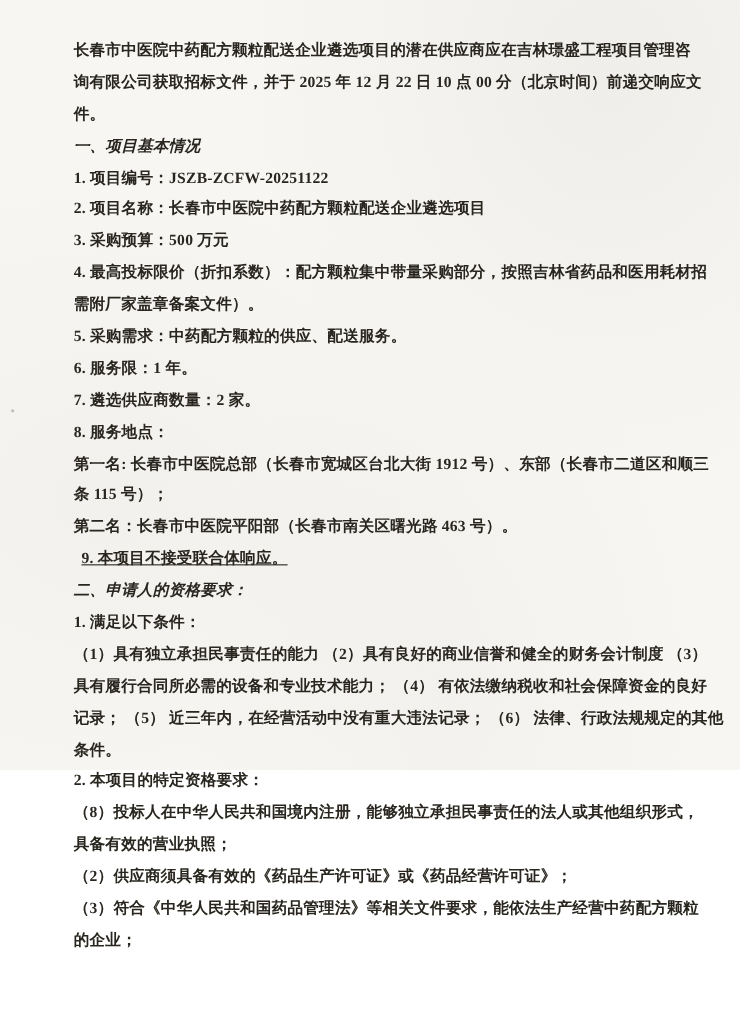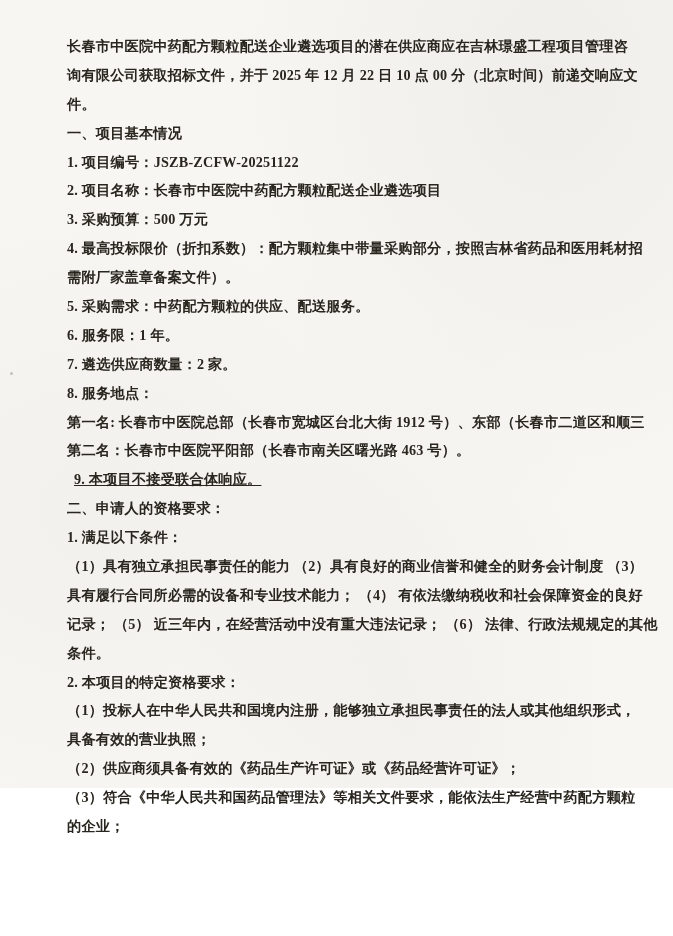--- a/index.html
+++ b/index.html
@@ -5,21 +5,21 @@
   html, body {
     margin: 0;
     padding: 0;
     width: 673px;
     height: 936px;
     overflow: hidden;
   }
   .page {
     position: relative;
     width: 673px;
-    height: 788px;
+    height: 700px;
     background:
       radial-gradient(ellipse at 82% 10%, rgba(198,196,190,0.16), transparent 42%),
       radial-gradient(ellipse at 15% 65%, rgba(203,201,196,0.12), transparent 45%),
       radial-gradient(ellipse at 60% 90%, rgba(200,198,192,0.10), transparent 40%),
       #f7f6f3;
     font-family: "Liberation Serif", "DejaVu Serif", serif;
   }
   .doc-body {
     position: absolute;
     left: 67px;
@@ -31,20 +31,21 @@
     line-height: 28.9px;
     font-size: 14.2px;
     font-weight: 600;
     color: #29261f;
     letter-spacing: 0.2px;
     white-space: nowrap;
     -webkit-font-smoothing: antialiased;
   }
   .line.bold {
     font-weight: 800;
+    font-style: italic;
   }
   .line.indent1 {
     padding-left: 7px;
     text-decoration: underline;
   }
   .speckle {
     position: absolute;
     left: 10px;
     top: 372px;
     width: 3px;
@@ -66,29 +67,30 @@
       <div class="line">1. 项目编号：JSZB-ZCFW-20251122</div>
       <div class="line">2. 项目名称：长春市中医院中药配方颗粒配送企业遴选项目</div>
       <div class="line">3. 采购预算：500 万元</div>
       <div class="line">4. 最高投标限价（折扣系数）：配方颗粒集中带量采购部分，按照吉林省药品和医用耗材招</div>
       <div class="line">需附厂家盖章备案文件）。</div>
       <div class="line">5. 采购需求：中药配方颗粒的供应、配送服务。</div>
       <div class="line">6. 服务限：1 年。</div>
       <div class="line">7. 遴选供应商数量：2 家。</div>
       <div class="line">8. 服务地点：</div>
       <div class="line">第一名: 长春市中医院总部（长春市宽城区台北大街 1912 号）、东部（长春市二道区和顺三</div>
+      <div class="line">条 115 号）；</div>
       <div class="line">第二名：长春市中医院平阳部（长春市南关区曙光路 463 号）。</div>
       <div class="line indent1">9. 本项目不接受联合体响应。</div>
       <div class="line bold">二、申请人的资格要求：</div>
       <div class="line">1. 满足以下条件：</div>
       <div class="line">（1）具有独立承担民事责任的能力 （2）具有良好的商业信誉和健全的财务会计制度 （3）</div>
       <div class="line">具有履行合同所必需的设备和专业技术能力； （4） 有依法缴纳税收和社会保障资金的良好</div>
       <div class="line">记录； （5） 近三年内，在经营活动中没有重大违法记录； （6） 法律、行政法规规定的其他</div>
       <div class="line">条件。</div>
       <div class="line">2. 本项目的特定资格要求：</div>
-      <div class="line">（1）投标人在中华人民共和国境内注册，能够独立承担民事责任的法人或其他组织形式，</div>
+      <div class="line">（8）投标人在中华人民共和国境内注册，能够独立承担民事责任的法人或其他组织形式，</div>
       <div class="line">具备有效的营业执照；</div>
       <div class="line">（2）供应商须具备有效的《药品生产许可证》或《药品经营许可证》；</div>
       <div class="line">（3）符合《中华人民共和国药品管理法》等相关文件要求，能依法生产经营中药配方颗粒</div>
       <div class="line">的企业；</div>
     </div>
   <div class="speckle"></div>
 </div>
 
 </body></html>

